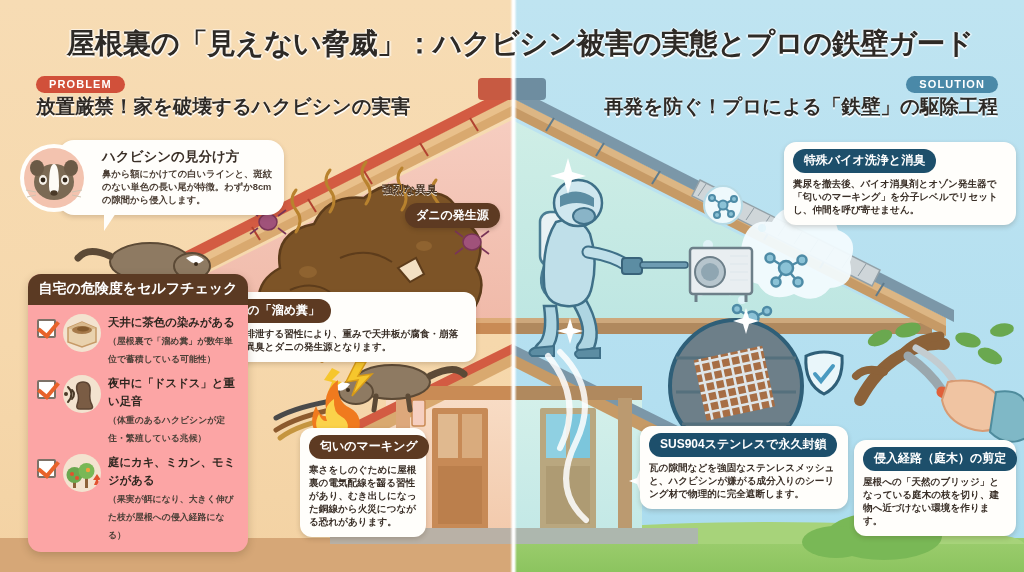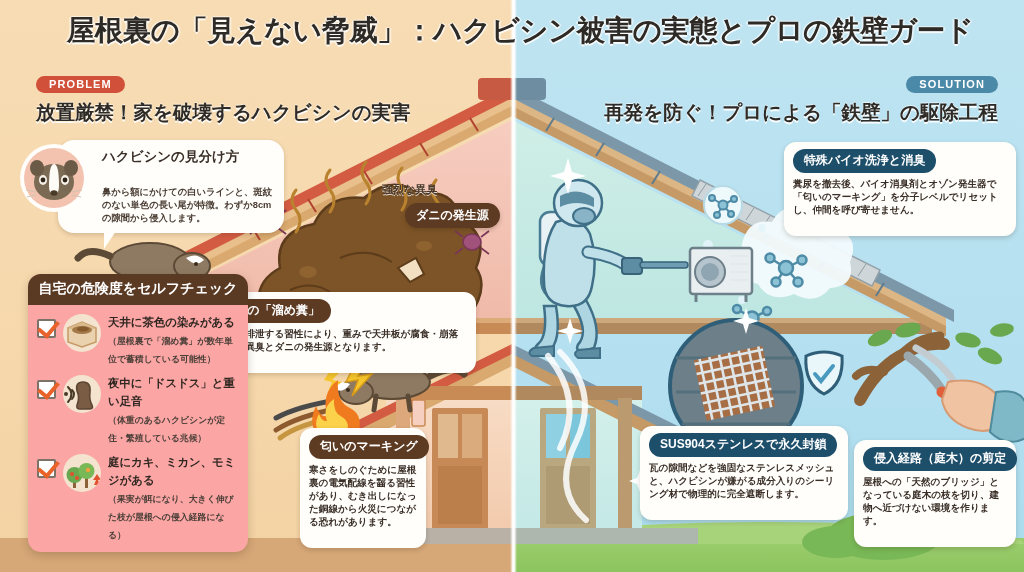--- a/index.html
+++ b/index.html
@@ -33,21 +33,21 @@
     position: absolute; left: 514px; bottom: 0; width: 510px; height: 34px;
     background: linear-gradient(180deg,#9ccd6e,#8cc45f);
   }
   .ground-right::before{
     content:""; position:absolute; left:0; top:-16px; width:100%; height:22px;
     background:#a7d37a; border-radius: 50% 50% 0 0 / 100% 100% 0 0;
   }
 
   
   .title-bar {
-    position: absolute; top: 12px; left: 0; width: 1024px; height: 46px;
+    position: absolute; top: 25px; left: 0; width: 1024px; height: 46px;
     z-index: 40; text-align: center; padding-left: 16px;
   }
   .title-bar h1 {
     font-size: 28.5px; font-weight: 900; letter-spacing: -0.5px;
     color: #2e2a26;
     text-shadow: 0 2px 0 rgba(255,255,255,.85), 0 -1px 0 rgba(255,255,255,.6),
                  2px 0 0 rgba(255,255,255,.5), -2px 0 0 rgba(255,255,255,.5);
     white-space: nowrap;
   }
 
@@ -55,34 +55,34 @@
   .sec-head { position: absolute; z-index: 40; }
   .sec-head.left  { left: 36px;  top: 74px; text-align: left; }
   .sec-head.right { right: 26px; top: 74px; text-align: right; }
   .pill {
     display: inline-block; padding: 2px 13px 3px; border-radius: 11px;
     font-size: 11px; font-weight: 700; letter-spacing: 1.1px; color: #fff;
   }
   .pill.problem  { background: #d1503a; }
   .pill.solution { background: #4a89a8; }
   .sec-head h2 {
-    margin-top: 6px; font-size: 19.5px; font-weight: 900; color: #2e2a26;
+    font-size: 19.5px; font-weight: 900; color: #2e2a26;
     text-shadow: 0 1.5px 0 rgba(255,255,255,.9), 0 -1px 0 rgba(255,255,255,.55);
     white-space: nowrap;
   }
 
   
   .house-svg { position: absolute; left: 0; top: 0; z-index: 5; }
 
   
   .bubble {
     position: absolute; z-index: 25;
     background: #fffefb; border-radius: 12px;
     box-shadow: 0 2px 5px rgba(60,40,20,.20);
-    padding: 7px 9px 20px;
+    padding: 7px 9px 9px;
   }
   .bubble .b-title {
     display: inline-block; border-radius: 12px; color: #fff;
     font-size: 12px; font-weight: 900; padding: 3px 11px 4px;
     margin-bottom: 4px; white-space: nowrap;
   }
   .b-title.brown { background: #5d3a22; }
   .b-title.navy  { background: #1d4f6b; }
   .bubble p {
     font-size: 9.6px; line-height: 1.36; color: #3a2f27; font-weight: 600;
@@ -101,21 +101,21 @@
     color: #4a3524; white-space: nowrap;
     text-shadow: 0 1px 0 rgba(255,255,255,.8);
   }
 
   
   #id-bubble {
     position: absolute; left: 58px; top: 140px; width: 226px; z-index: 27;
     background: #fffefb; border-radius: 16px; padding: 8px 10px 9px 44px;
     box-shadow: 0 2px 5px rgba(60,40,20,.18);
   }
-  #id-bubble h3 { font-size: 13.5px; font-weight: 900; color: #3a2f27; margin-bottom: 20px; }
+  #id-bubble h3 { font-size: 13.5px; font-weight: 900; color: #3a2f27; margin-bottom: 2px; }
   #id-bubble p  { font-size: 9.3px; line-height: 1.38; color: #4a3d33; font-weight: 600; }
   #id-bubble::after {
     content: ""; position: absolute; left: 46px; bottom: -16px;
     border-width: 18px 12px 0 0; border-style: solid;
     border-color: #fffefb transparent transparent transparent;
   }
   .face-badge {
     position: absolute; left: 24px; top: 148px; width: 60px; height: 60px;
     border-radius: 50%; background: #f3c3af; z-index: 28;
     box-shadow: 0 0 0 4px #fffefb;

